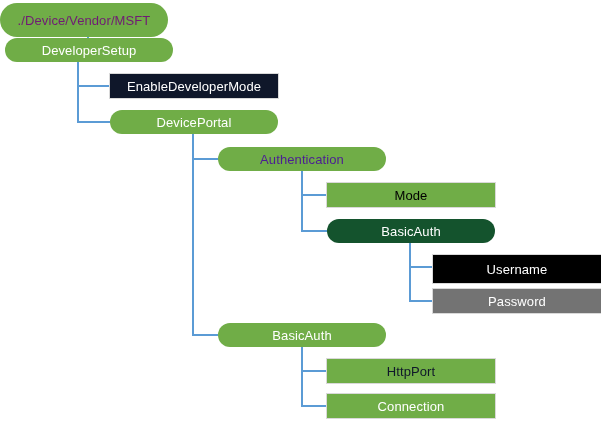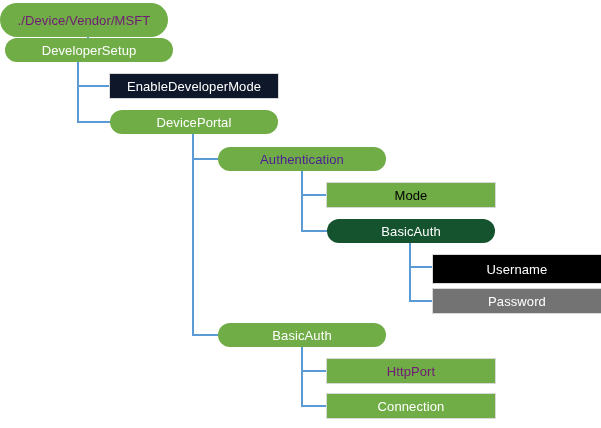--- a/index.html
+++ b/index.html
@@ -112,20 +112,20 @@
       </div>
       <div class="node rect" style="left: 433px; top: 255px; width: 168px; height: 28px; background: #000000; color: rgb(255, 255, 255); box-shadow: rgb(217, 217, 217) 0px 0px 0px 1px;">
         <span>Username</span>
       </div>
       <div class="node rect" style="left: 433px; top: 289px; width: 168px; height: 24px; background: #737373; color: rgb(255, 255, 255); box-shadow: rgb(217, 217, 217) 0px 0px 0px 1px;">
         <span>Password</span>
       </div>
       <div class="node pill" style="left: 218px; top: 323px; width: 168px; height: 24px; background: rgb(112, 173, 71); color: rgb(255, 255, 255);">
         <span>BasicAuth</span>
       </div>
-      <div class="node rect" style="left: 327px; top: 359px; width: 168px; height: 24px; background: rgb(112, 173, 71); color: #701a75; box-shadow: rgb(217, 217, 217) 0px 0px 0px 1px;">
+      <div class="node rect" style="left: 327px; top: 359px; width: 168px; height: 24px; background: rgb(112, 173, 71); color: #0f172a; box-shadow: rgb(217, 217, 217) 0px 0px 0px 1px;">
         <span>HttpPort</span>
       </div>
       <div class="node rect" style="left: 327px; top: 394px; width: 168px; height: 24px; background: rgb(112, 173, 71); color: rgb(255, 255, 255); box-shadow: rgb(217, 217, 217) 0px 0px 0px 1px;">
         <span>Connection</span>
       </div>
     </div>
 </div>
 
 </body></html>

